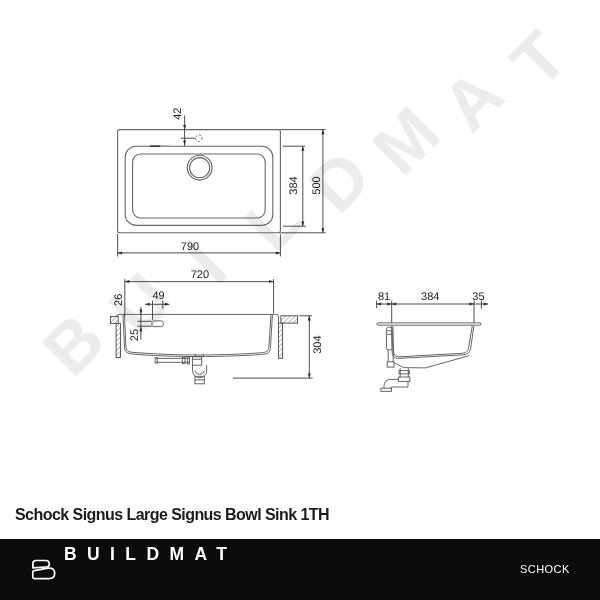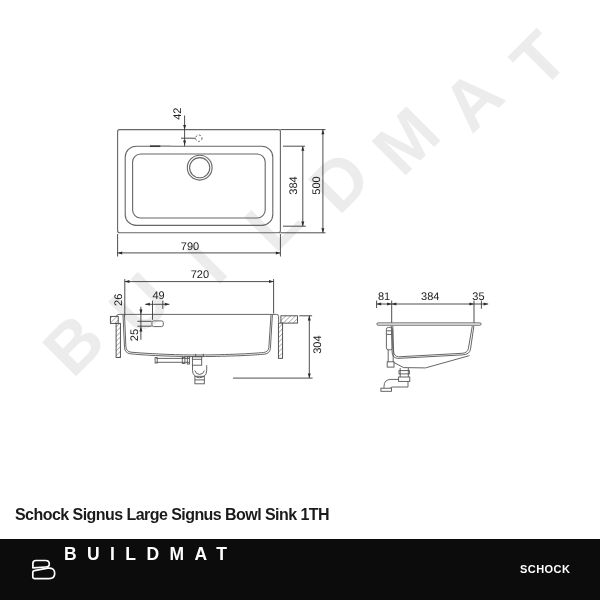--- a/index.html
+++ b/index.html
@@ -3,21 +3,21 @@
 <meta charset="utf-8">
 <style>
   html,body{margin:0;padding:0;}
   body{width:600px;height:600px;background:#ffffff;overflow:hidden;position:relative;
        font-family:"Liberation Sans", sans-serif;-webkit-font-smoothing:antialiased;}
   #cap{position:absolute;left:15px;top:506px;font-size:16px;font-weight:bold;color:#1b1b1b;
        letter-spacing:-0.55px;}
   #bar{position:absolute;left:0;top:539px;width:600px;height:61px;background:#0c0c0c;}
   #bm{position:absolute;left:64px;top:544px;color:#ffffff;font-weight:bold;font-size:17.5px;
       letter-spacing:10.4px;}
-  #sk{position:absolute;left:520px;top:563px;color:#ffffff;font-weight:bold;font-size:11px;
+  #sk{position:absolute;left:520px;top:563px;color:#ffffff;font-weight:normal;font-size:11px;
       letter-spacing:0.45px;}
   svg{position:absolute;left:0;top:0;}
   text{text-rendering:geometricPrecision;}
 </style>
 </head>
 <body>
 <svg width="600" height="600" viewBox="0 0 600 600">
 
   <g fill="#ececec" font-family="Liberation Sans, sans-serif" font-weight="bold" font-size="70px" text-anchor="middle">
     <text x="0" y="0" transform="translate(73,344) rotate(-45)" dy="25">B</text>

